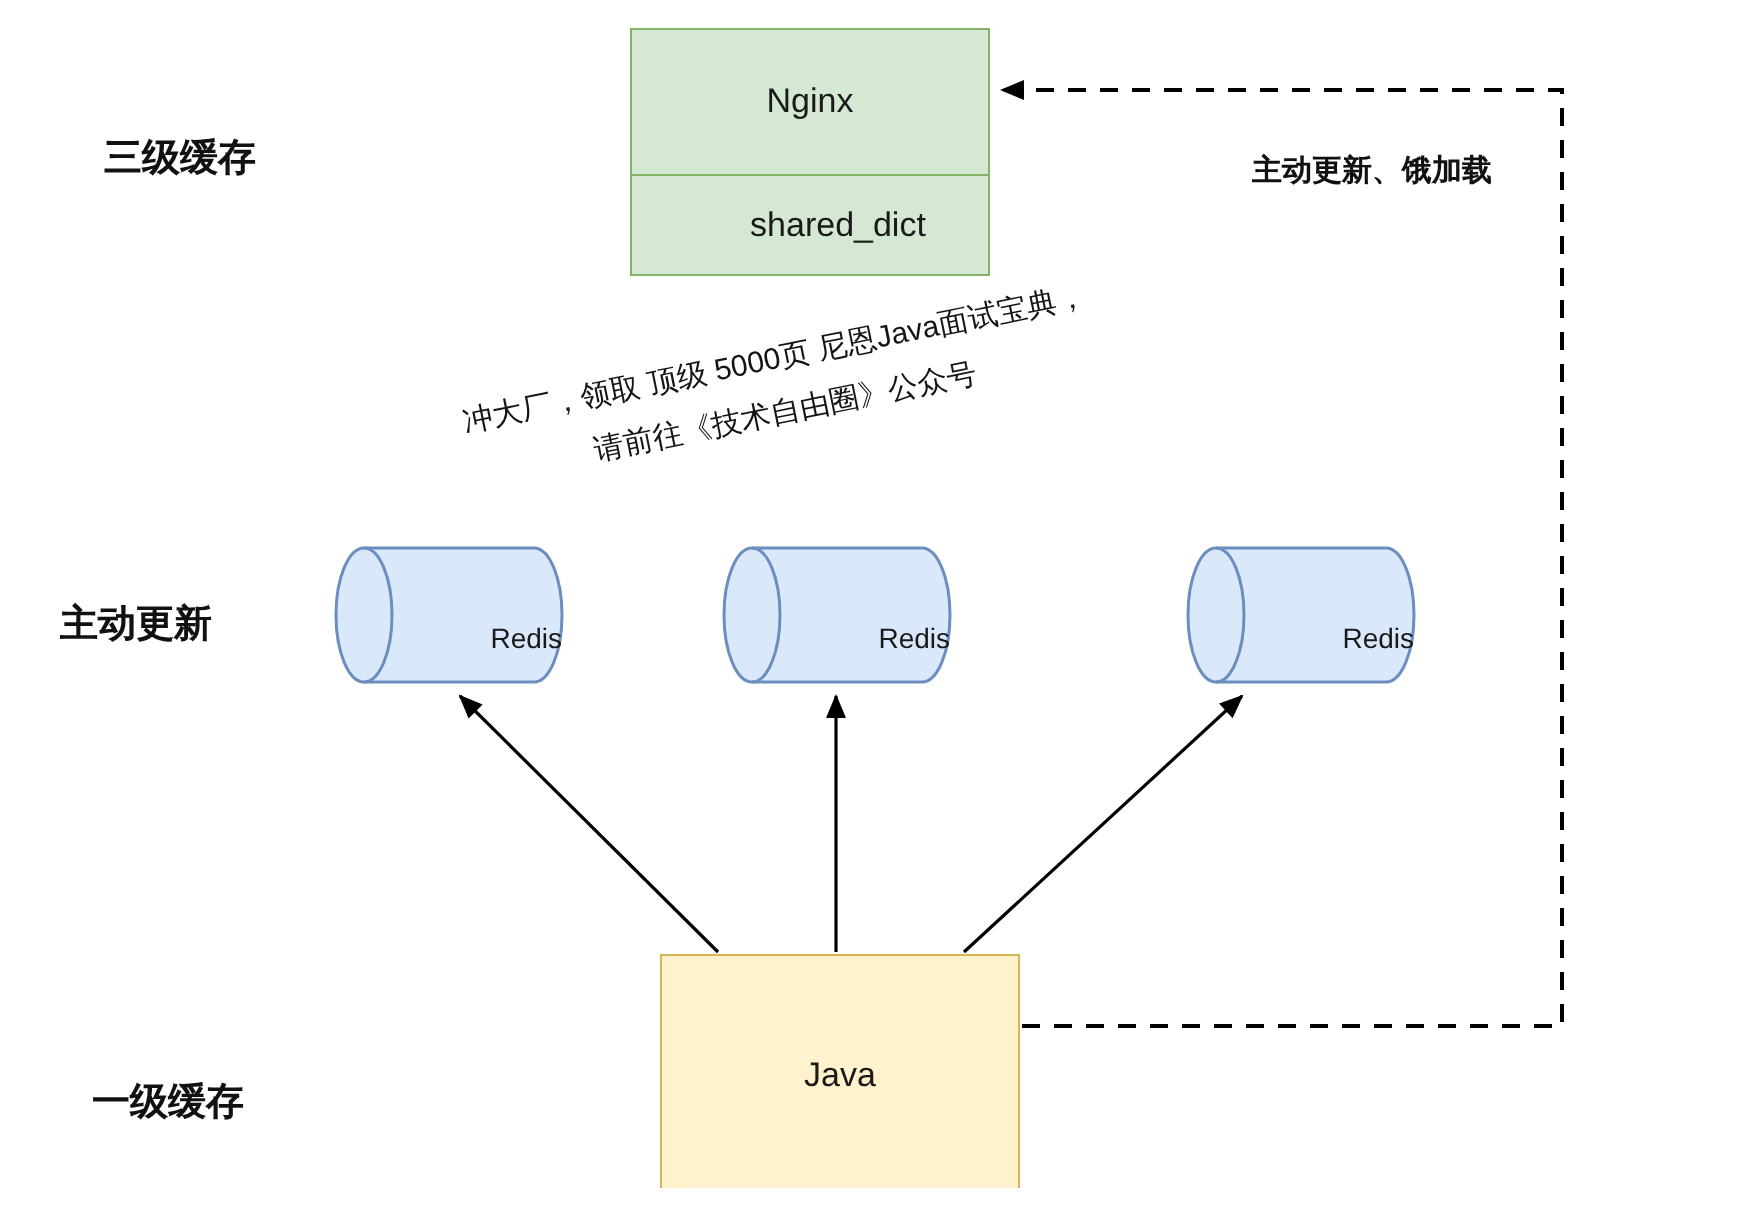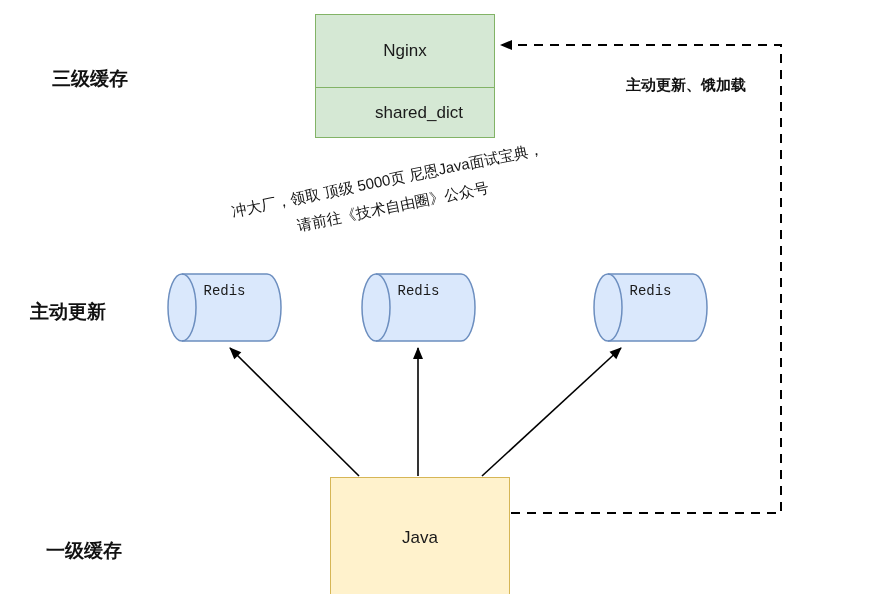--- a/index.html
+++ b/index.html
@@ -47,25 +47,24 @@
     position: absolute;
     font-size: 19px;
     font-weight: bold;
     color: #111111;
     white-space: nowrap;
   }
 
   .redis-label {
     position: absolute;
     width: 113px;
-    top: 283px;
-    text-align: center;
+    top: 311px;
+    text-align: right;
     font-size: 14px;
     color: #1a1a1a;
-    font-family: Liberation Mono, monospace;
   }
 
   .arrow-label {
     position: absolute;
     left: 578px;
     top: 76px;
     font-size: 15px;
     font-weight: bold;
     color: #111111;
     white-space: nowrap;

